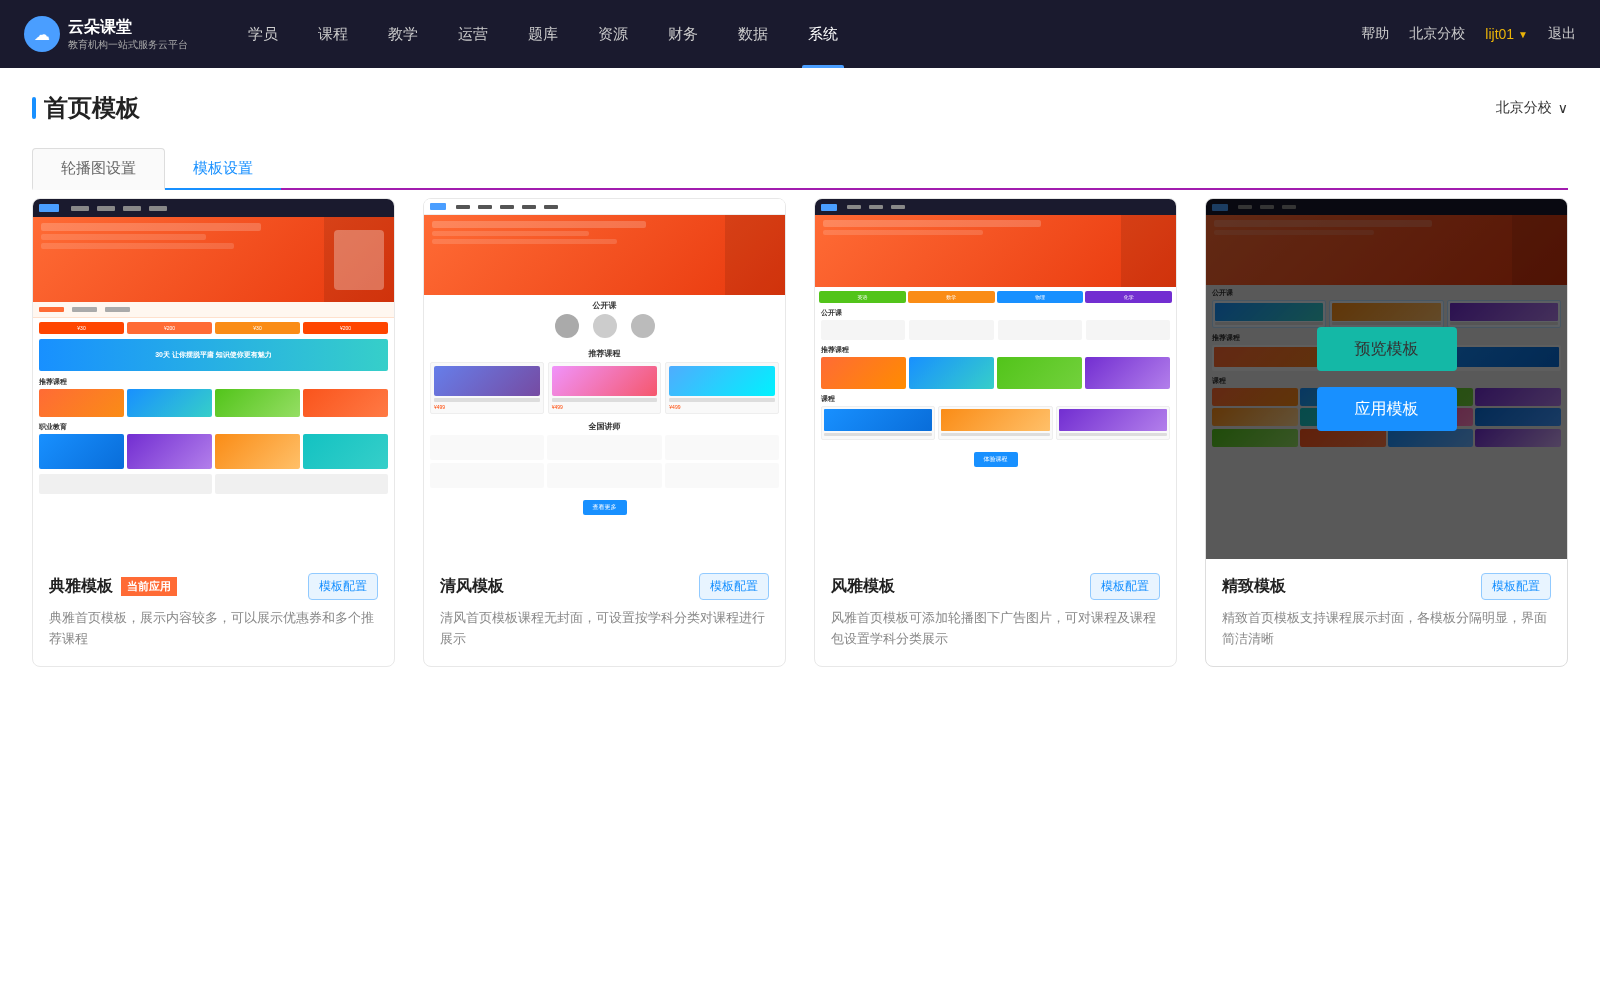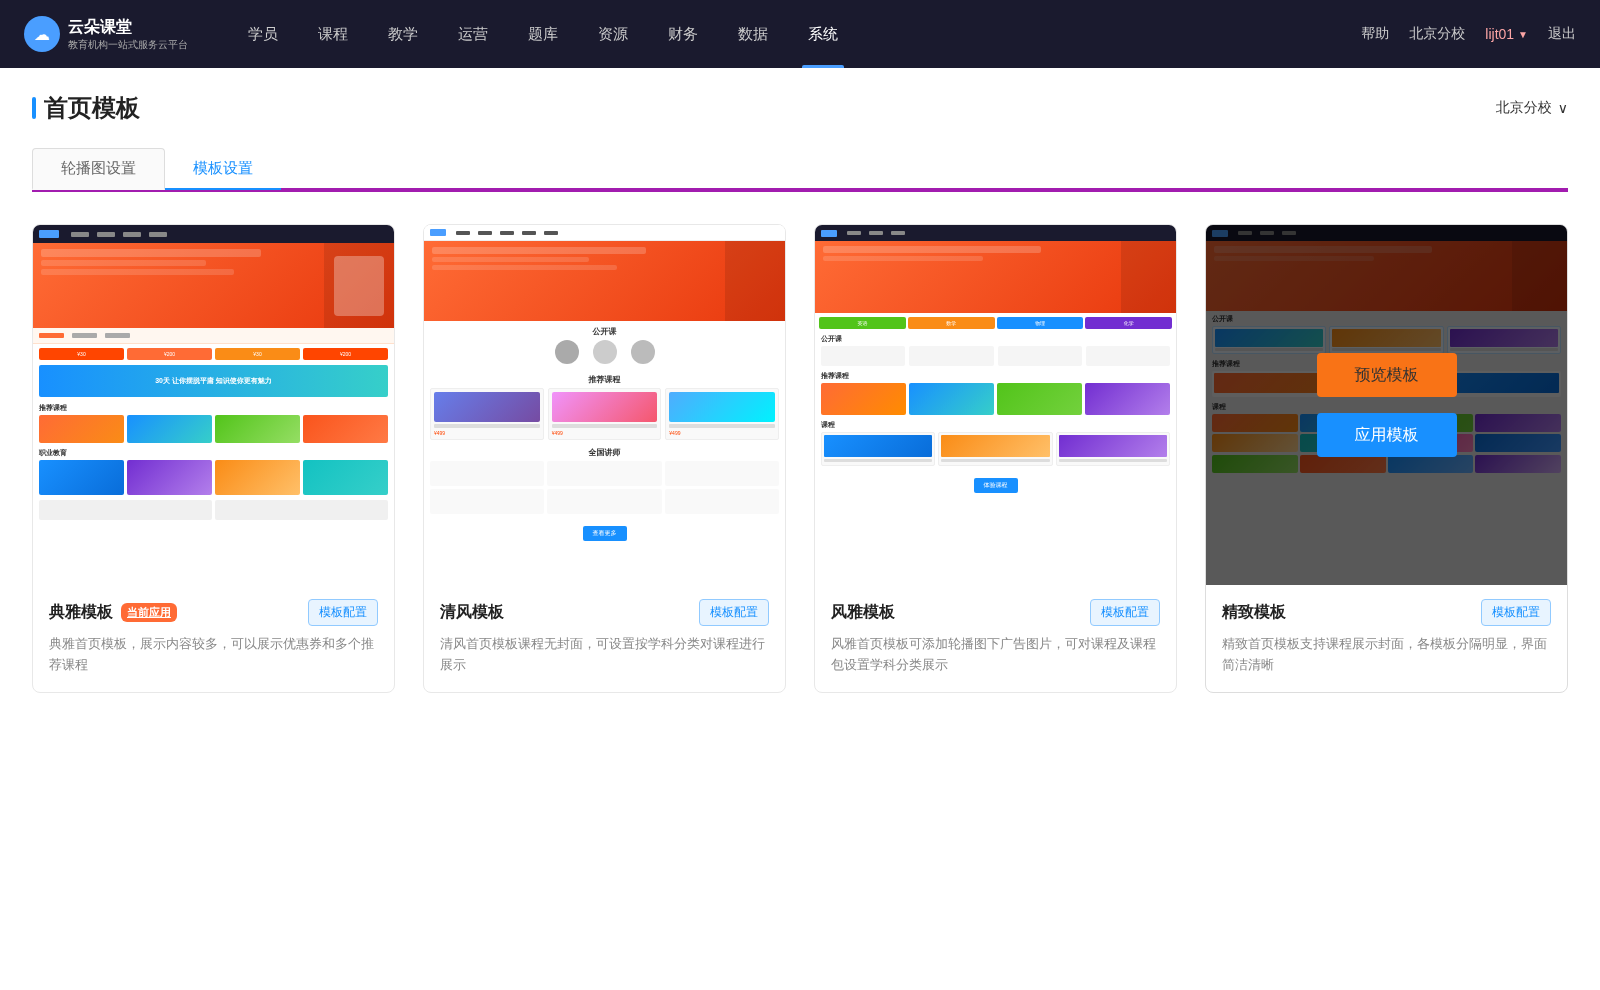--- a/index.html
+++ b/index.html
@@ -74,21 +74,21 @@
       gap: 20px;
       color: #ccc;
       font-size: 14px;
     }
     .nav-right span { cursor: pointer; }
     .user-dropdown {
       display: flex;
       align-items: center;
       gap: 4px;
       cursor: pointer;
-      color: #fca5a5;
+      color: #eab308;
     }
     .dropdown-arrow { font-size: 10px; }
 
     
     .page-content {
       background: white;
       min-height: calc(990px - 68px);
       padding: 24px 32px;
     }
 
@@ -119,22 +119,22 @@
       align-items: center;
       gap: 6px;
       color: #333;
       font-size: 14px;
       cursor: pointer;
     }
 
     
     .tabs-row {
       display: flex;
-      border-bottom: 4px solid #a21caf;
-      margin-bottom: 32px;
+      border-bottom: 2px solid #a21caf;
+      margin-bottom: 8px;
     }
     .tab {
       padding: 10px 28px;
       font-size: 15px;
       cursor: pointer;
       color: #666;
       border-bottom: 2px solid transparent;
       margin-bottom: -2px;
       background: none;
       border-top: none;
@@ -209,21 +209,21 @@
       border-radius: 4px;
       font-size: 16px;
       font-weight: 500;
       border: none;
       cursor: pointer;
       display: flex;
       align-items: center;
       justify-content: center;
     }
     .overlay-btn.preview-btn {
-      background: #f97316;
+      background: #14b8a6;
       color: #333;
     }
     .overlay-btn.apply-btn {
       background: #1890ff;
       color: white;
     }
 
     .template-info {
       padding: 14px 16px 16px;
     }
@@ -239,22 +239,21 @@
       color: #222;
       display: flex;
       align-items: center;
       gap: 8px;
     }
     .current-badge {
       background: #ff6b35;
       color: white;
       font-size: 11px;
       padding: 2px 6px;
-      border-radius: 6px;
-      text-decoration: underline;
+      border-radius: 0;
     }
     .config-btn {
       background: #e8f4ff;
       color: #1890ff;
       border: 1px solid #91caff;
       padding: 4px 10px;
       border-radius: 4px;
       font-size: 12px;
       cursor: pointer;
     }

